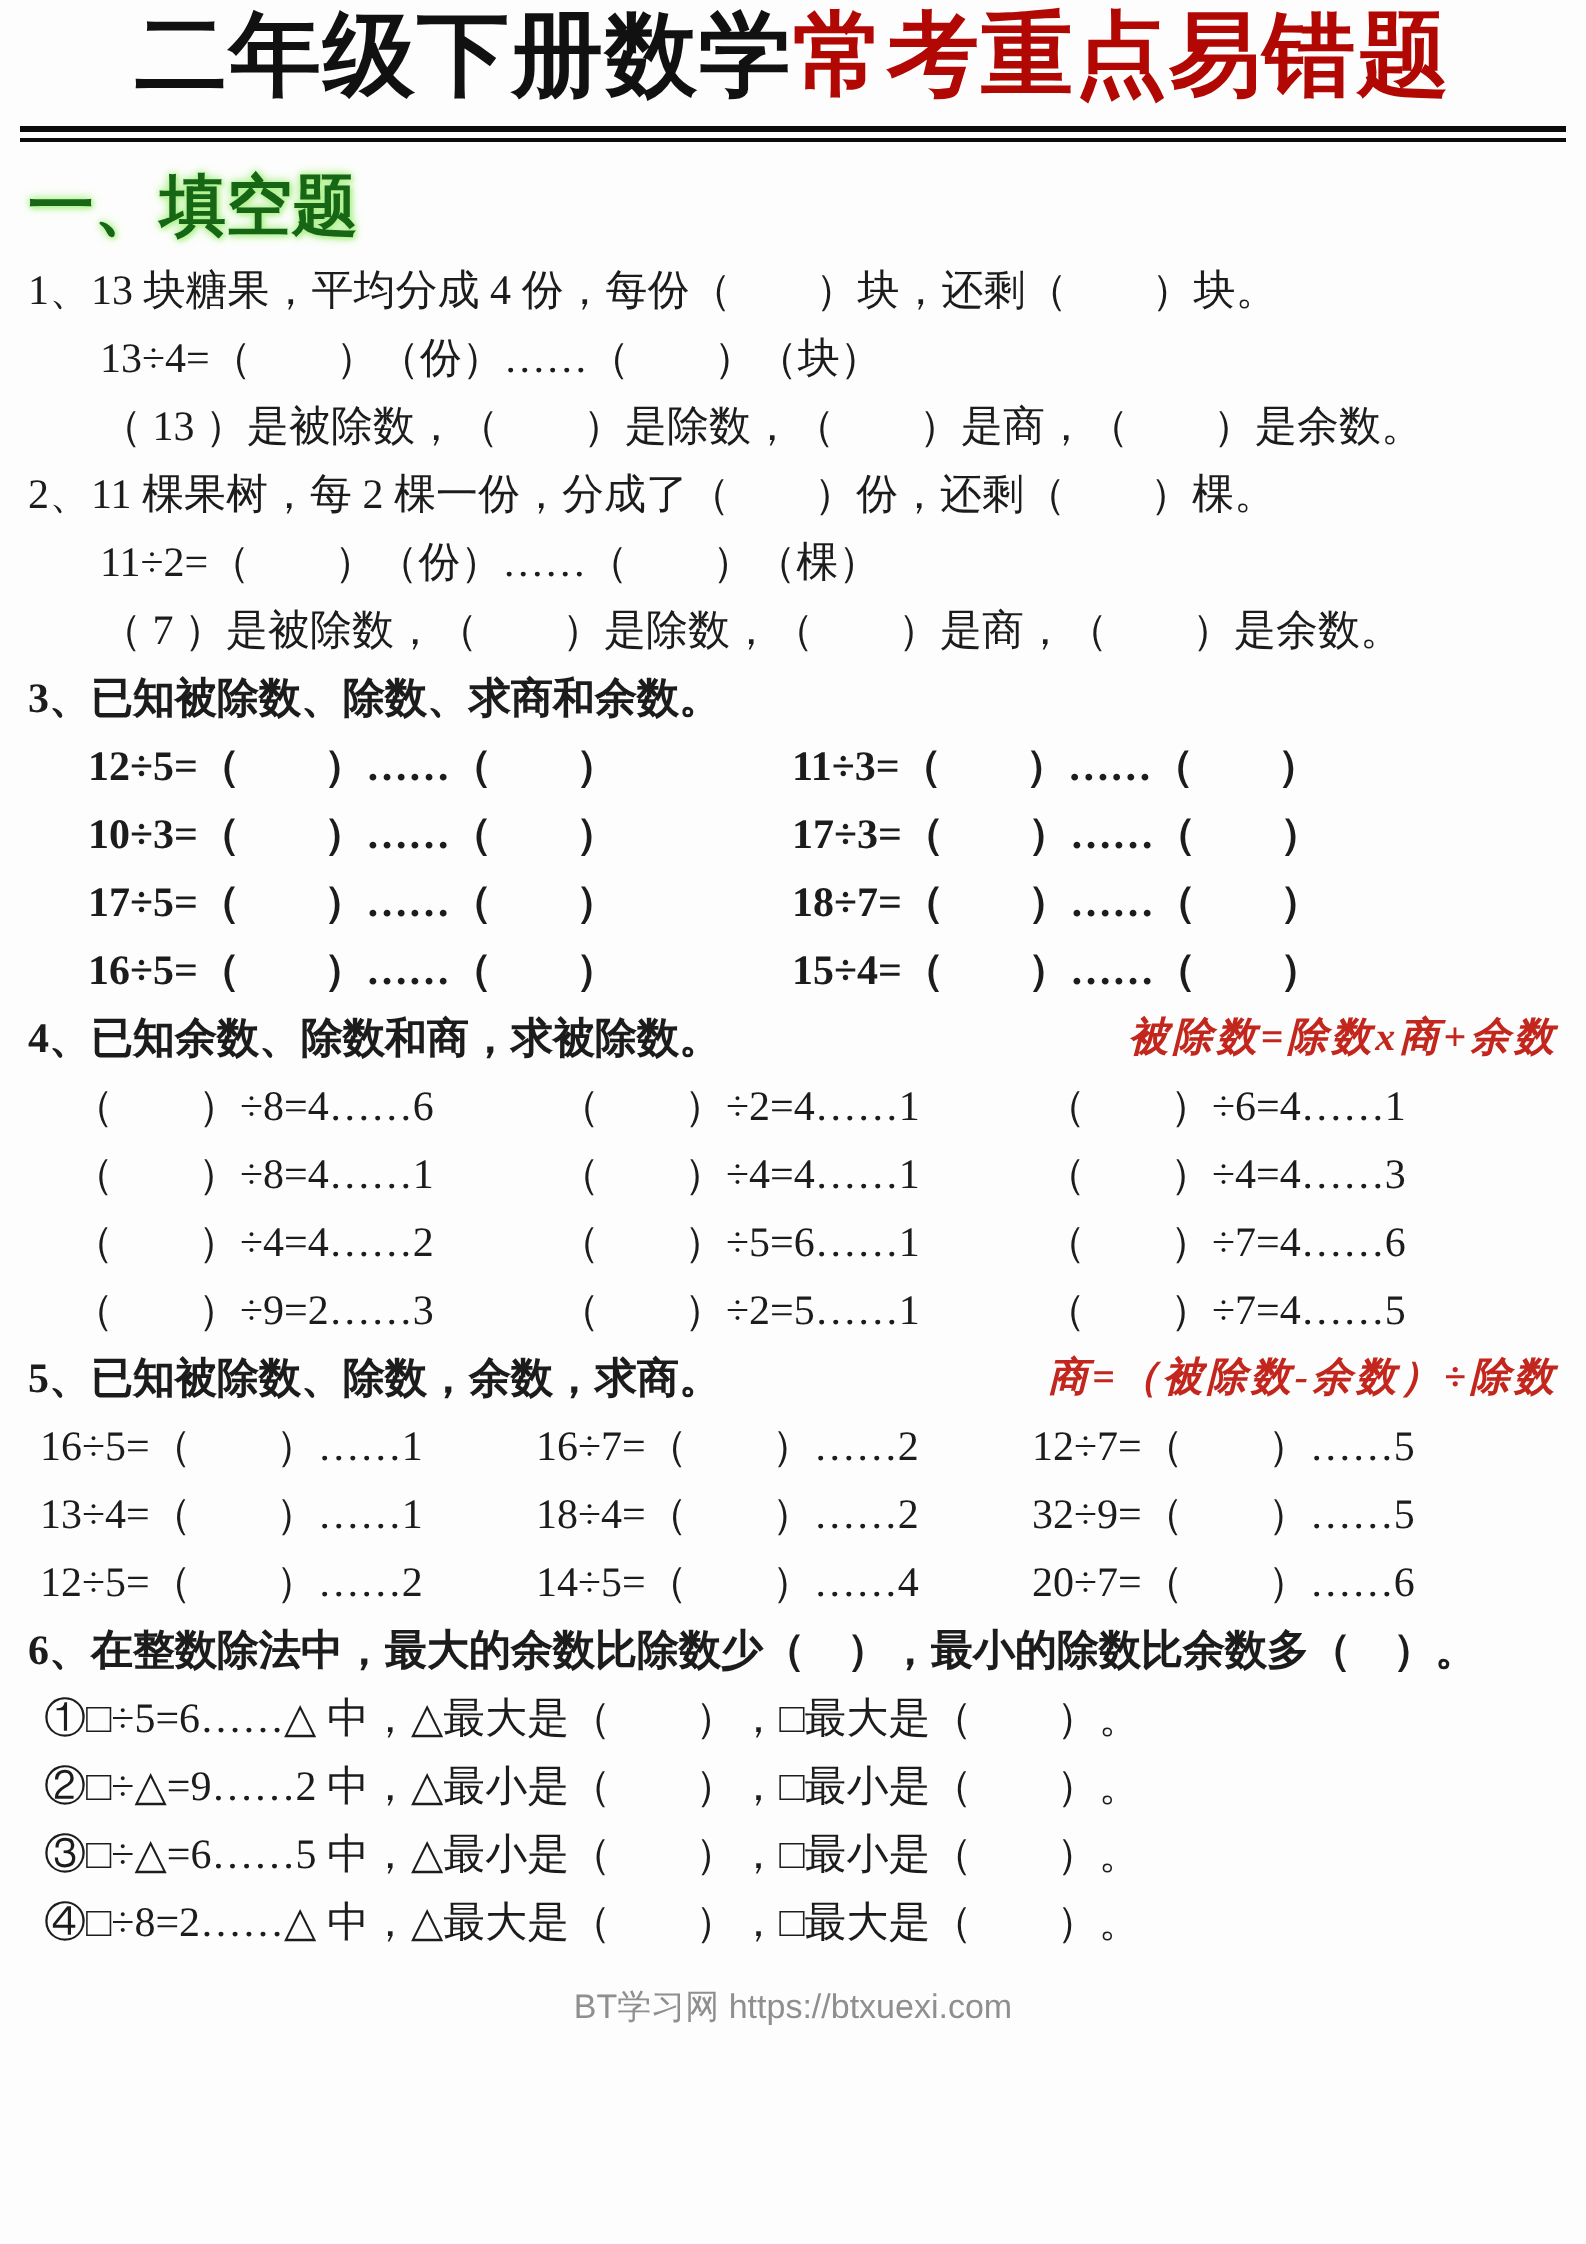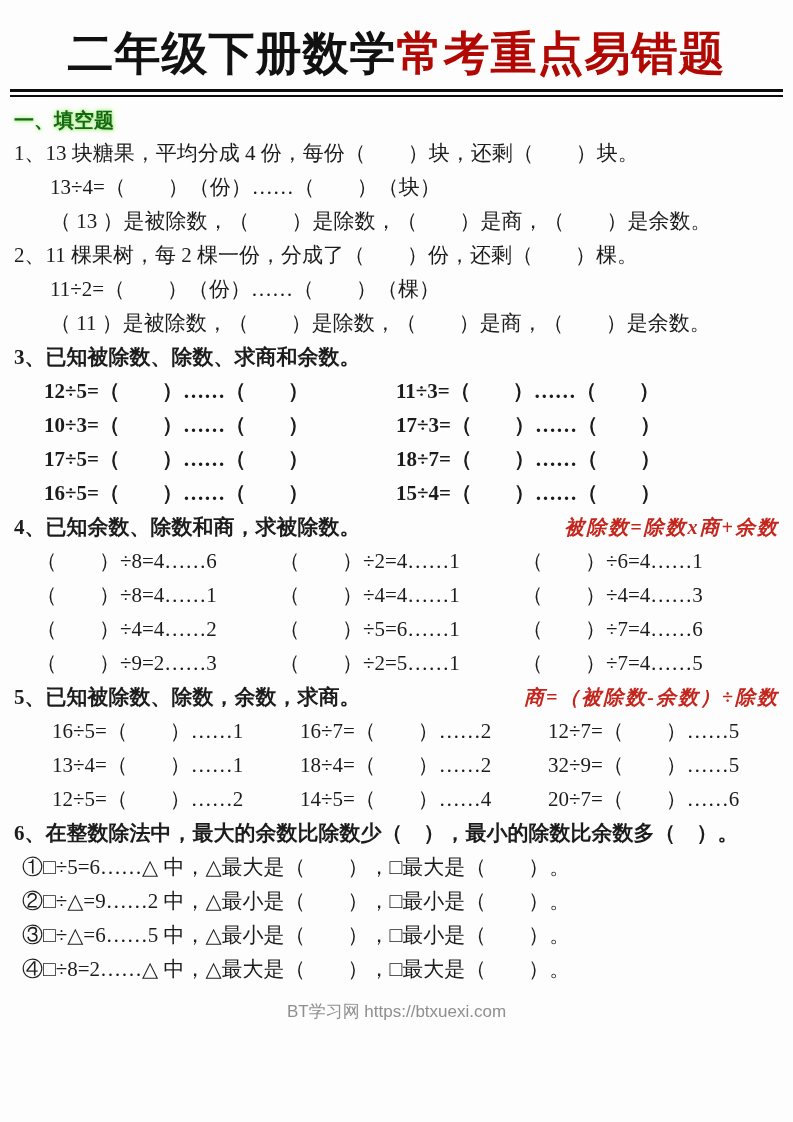--- a/index.html
+++ b/index.html
@@ -3,21 +3,21 @@
 <meta charset="utf-8">
 <style>
   * { margin:0; padding:0; box-sizing:border-box; }
   html,body { width:793px; height:1122px; }
   body {
     background:#fdfdfd;
     font-family:"Liberation Serif","DejaVu Serif",serif;
     color:#1c1c1c;
     overflow:hidden;
   }
-  .page { width:793px; height:1122px; padding-top:26px; }
+  .page { width:793px; height:1122px; }
 
   
   .title {
     text-align:center;
     font-size:46px; font-weight:bold;
     line-height:56px; letter-spacing:1px;
     white-space:nowrap;
   }
   .subtitle {
     text-align:center;
@@ -27,21 +27,21 @@
   .divider {
     margin:7px 10px 0 10px;
     height:8px;
     border-top:3px solid #0c0c0c;
     border-bottom:2px solid #0c0c0c;
   }
 
   
   .section-heading {
     margin:10px 0 2px 14px;
-    font-size:20px; font-weight:bold;
+    font-size:33px; font-weight:bold;
     text-shadow:0 0 3px #aef18c, 0 0 6px #aef18c, 1px 1px 2px #c9f7b0;
     display:inline-block;
   }
 
   
   .tline { font-size:21px; line-height:34px; padding-left:14px; white-space:nowrap; }
   .tline.indent1 { padding-left:50px; }
   .q-heading { font-weight:bold; }
   .heading-row { display:flex; align-items:flex-start; }
   .formula-note {
@@ -49,21 +49,21 @@
     font-size:20px; font-style:italic; font-weight:bold;
     letter-spacing:2px; white-space:nowrap;
   }
 
   
   .eq-row { font-size:21px; line-height:34px; white-space:nowrap; }
   .q3-row { padding-left:44px;font-weight:bold; }
   .q3-row .cell { display:inline-block; width:352px; }
   .q4-row { padding-left:36px; }
   .q4-row .cell { display:inline-block; width:243px; }
-  .q5-row { padding-left:20px;margin-left:32px; }
+  .q5-row { padding-left:20px; }
   .q5-row .cell { display:inline-block; width:248px; }
   .q6-item { padding-left:22px; }
 
   
   .footer {
     margin-top:14px;
     text-align:center;
     font-size:17px;
     font-family:"Liberation Sans","DejaVu Sans",sans-serif;
   }
@@ -84,21 +84,21 @@
 
   <div>
     <div class="tline">1、13 块糖果，平均分成 4 份，每份（　　）块，还剩（　　）块。</div>
     <div class="tline indent1">13÷4=（　　）（份）……（　　）（块）</div>
     <div class="tline indent1">（ 13 ）是被除数，（　　）是除数，（　　）是商，（　　）是余数。</div>
   </div>
 
   <div>
     <div class="tline">2、11 棵果树，每 2 棵一份，分成了（　　）份，还剩（　　）棵。</div>
     <div class="tline indent1">11÷2=（　　）（份）……（　　）（棵）</div>
-    <div class="tline indent1">（ 11 ）是被除数，（　　）是除数，（　　）是商，（　　）是余数。</div>
+    <div class="tline indent1">（ 7 ）是被除数，（　　）是除数，（　　）是商，（　　）是余数。</div>
   </div>
 
   <div>
     <div class="tline q-heading">3、已知被除数、除数、求商和余数。</div>
     <div class="eq-row q3-row">
       <span class="cell">12÷5=（　　）……（　　）</span><span class="cell">11÷3=（　　）……（　　）</span>
     </div>
     <div class="eq-row q3-row">
       <span class="cell">10÷3=（　　）……（　　）</span><span class="cell">17÷3=（　　）……（　　）</span>
     </div>

